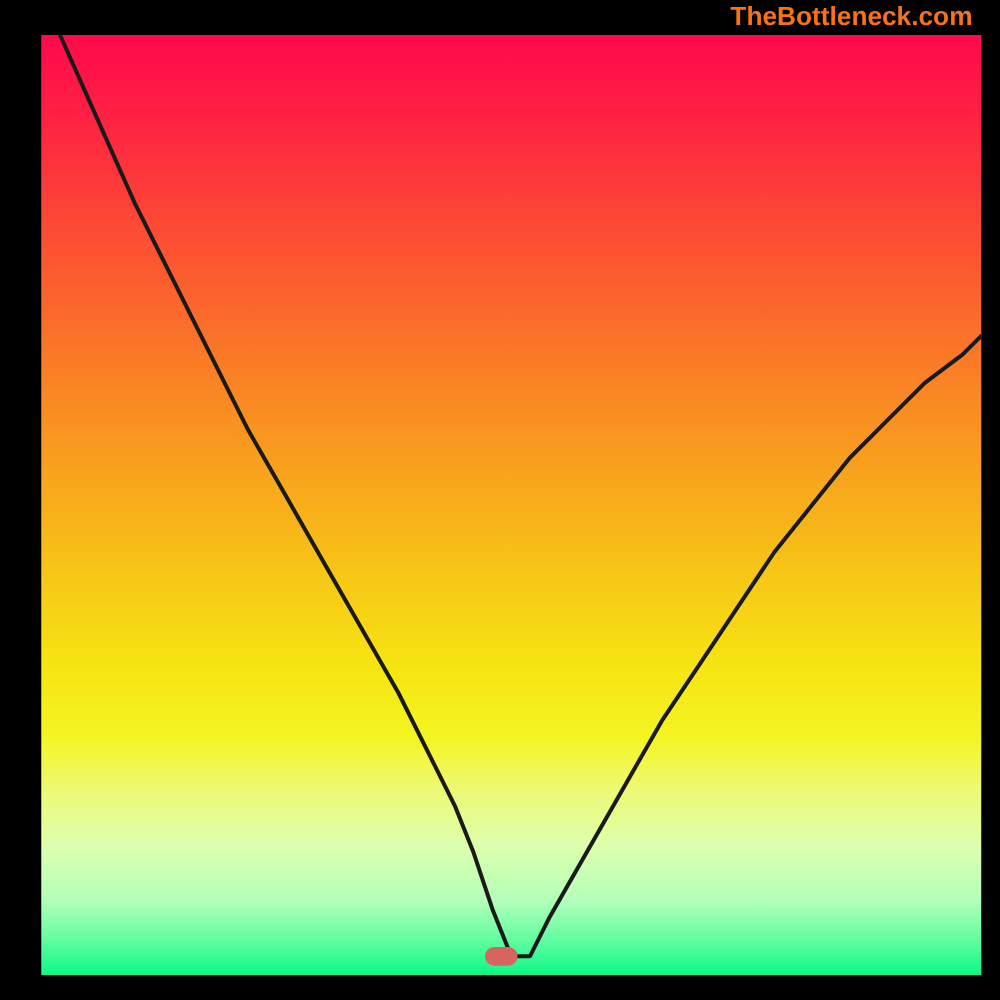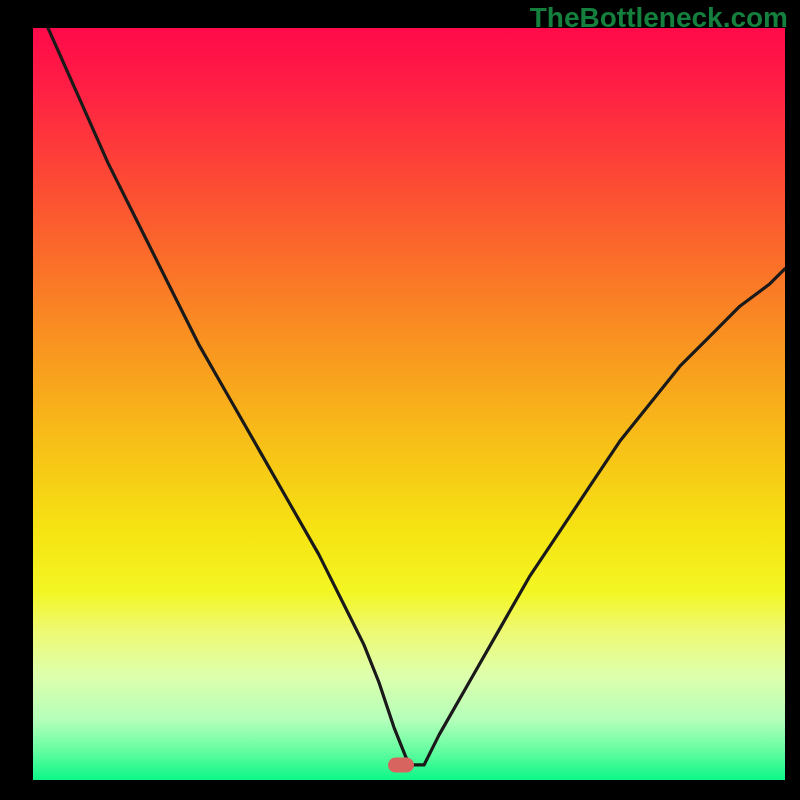--- a/index.html
+++ b/index.html
@@ -13,23 +13,23 @@
   }
   .frame {
     position: relative;
     width: 800px;
     height: 800px;
     background: #000;
   }
   .watermark {
     position: absolute;
     top: 2px;
-    right: 12px;
-    color: #15803d;
-    font-size: 28px;
+    right: 22px;
+    color: #f97316;
+    font-size: 21px;
     font-weight: 600;
     z-index: 10;
     pointer-events: none;
     font-family: Arial, sans-serif;
   }
   .plot-area {
     position: absolute;
     left: 33px;
     top: 28px;
     width: 752px;

